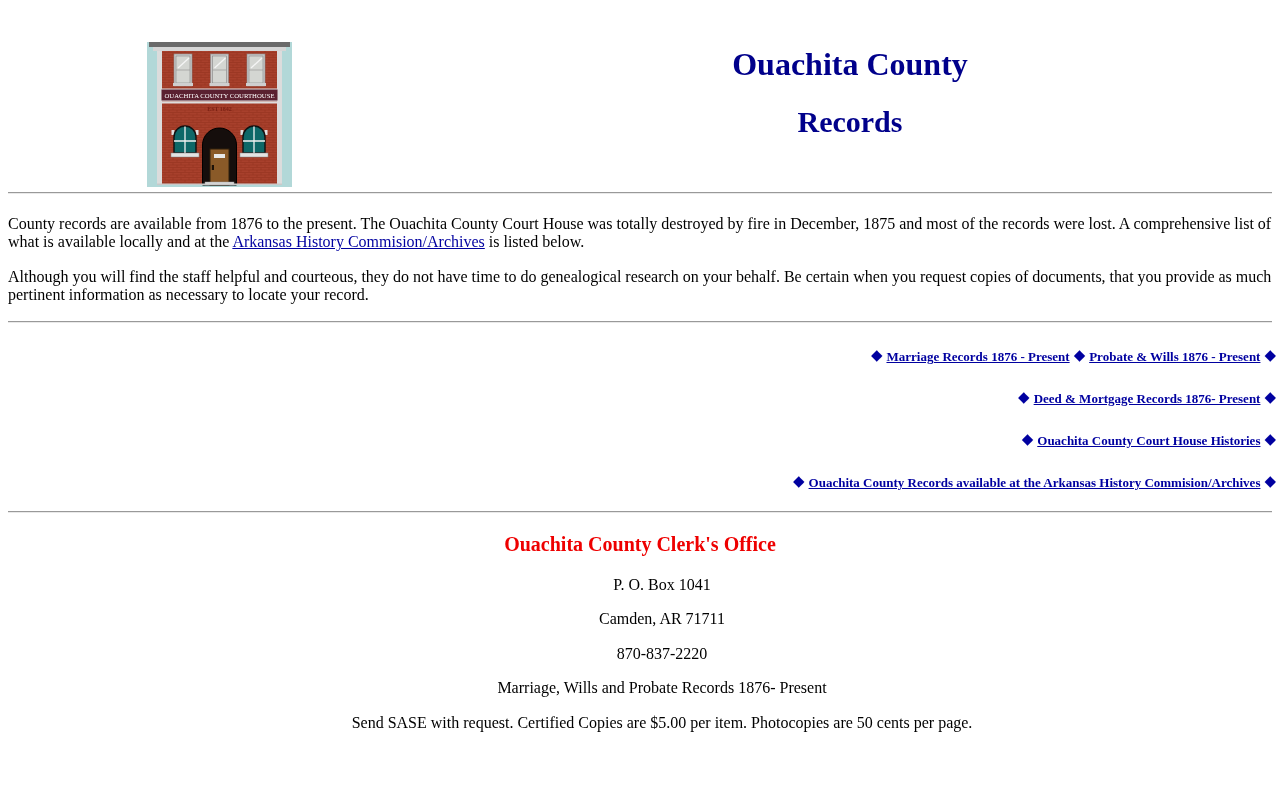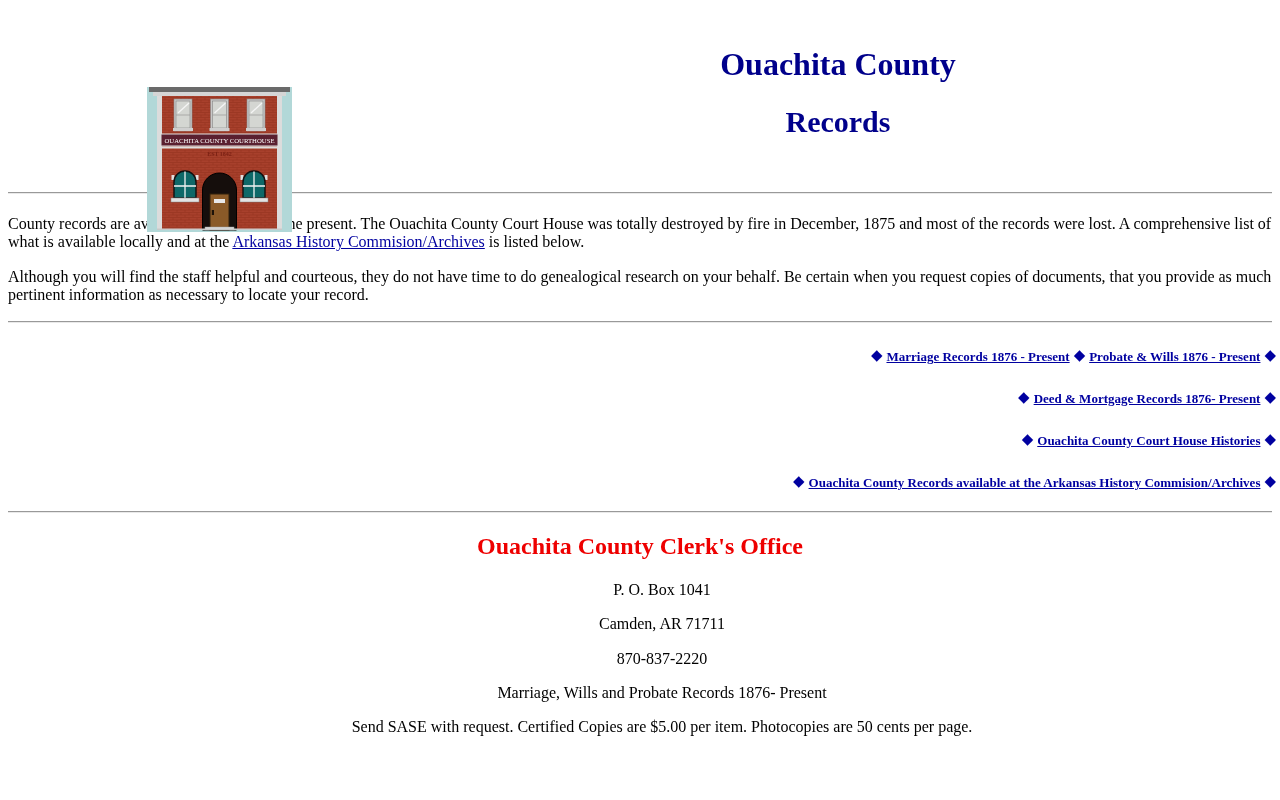--- a/index.html
+++ b/index.html
@@ -2,40 +2,40 @@
 <html style="--navy-title: #00008b; --navy-link: #0000a0; --red: #ee0000; --divider: #999999; --ch-bg: #b2d8d8; --ch-brick: #a8402c; --ch-banner: #5a2030; --ch-glass: #0e6868; --ch-door: #8a5a28;"><head>
 <meta charset="utf-8">
 <style>
   html,body{margin:0;padding:0;background:#fff;}
   .page{
     position:relative;width:1280px;height:800px;overflow:hidden;background:#fff;
     font-family:"Liberation Serif","DejaVu Serif",serif;font-size:16px;color:#000;
   }
   
   .header{position:relative;height:184px;}
-  .courthouse{position:absolute;left:147px;top:42px;width:134px;height:145px;margin-top:45px;}
-  .titles{position:absolute;left:408px;width:860px;top:46px;text-align:center;}
+  .courthouse{position:absolute;left:147px;top:42px;width:134px;height:145px;}
+  .titles{position:absolute;left:420px;width:860px;top:46px;text-align:center;}
   .title1{font-size:32px;font-weight:bold;color:var(--navy-title,#00008b);line-height:1.15;}
   .title2{font-size:30px;font-weight:bold;color:var(--navy-title,#00008b);line-height:1.15;margin-top:22px;}
   
   hr.rule{height:0;border:none;border-top:1px solid var(--divider,#999);border-bottom:1px solid #e9e9e9;margin:8px;}
   
   .content{padding:0 8px;margin-top:21px;}
   .para{margin:16px 0;line-height:1.155;}
   a.inline-link{color:var(--navy-link,#0000a0);text-decoration:underline;cursor:pointer;}
   
   .nav{text-align:right;}
   .nav-row{margin:16px 0;line-height:25px;}
   .nav-row:first-child{margin-top:20px;}
   .nav-row a{color:var(--navy-link,#0000a0);font-weight:bold;font-size:13px;text-decoration:underline;cursor:pointer;}
   .diamond{color:var(--navy-link,#0000a0);font-size:15px;vertical-align:1px;margin:0 4px;
     font-family:"DejaVu Sans","Liberation Sans",sans-serif;}
   
   .office{text-align:center;}
-  .office-heading{font-size:24px;font-weight:bold;color:var(--red,#ee0000);margin:20px 0;line-height:1.155;}
+  .office-heading{font-size:20px;font-weight:bold;color:var(--red,#ee0000);margin:20px 0;line-height:1.155;}
   .office-lines p{margin:16px 0;line-height:1.155;padding-left:44px;}
   
   .banner-text{fill:#ffffff;font-family:"Liberation Serif",serif;font-size:7px;}
   .est-text{fill:#7c2114;font-family:"Liberation Serif",serif;font-size:6px;font-weight:bold;}
 </style>
 </head>
 <body>
 
 <div class="page">
 

